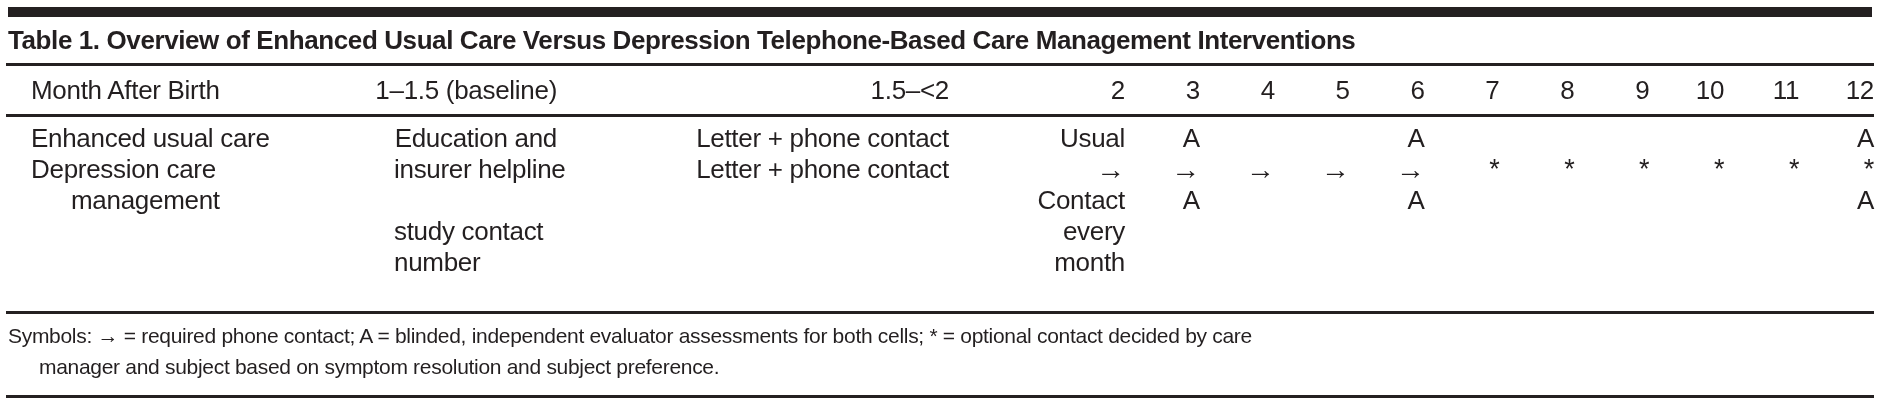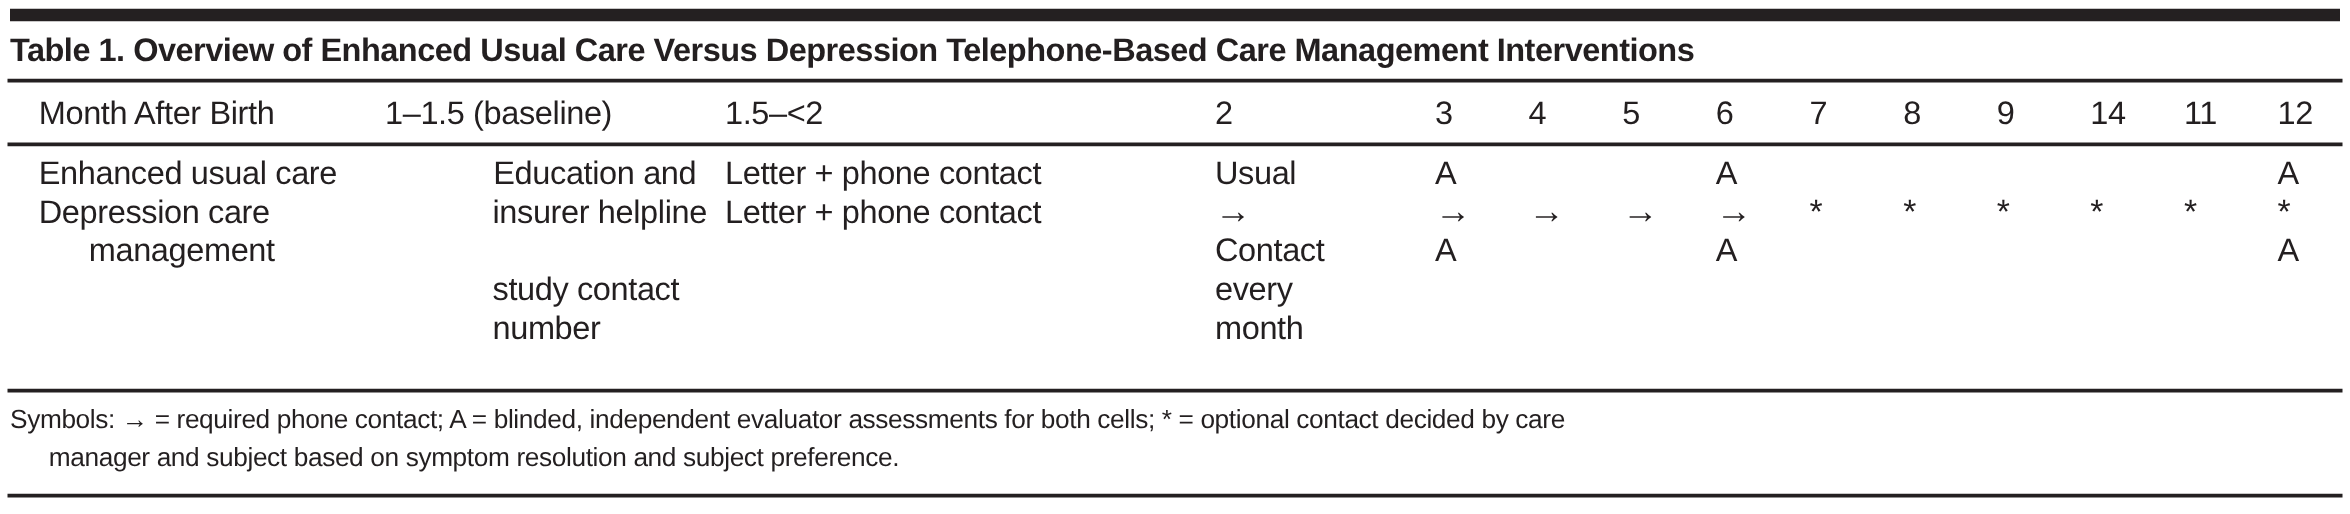--- a/index.html
+++ b/index.html
@@ -22,21 +22,21 @@
     grid-template-columns:279px 272px 392px 176px repeat(10,1fr);
     font-size:26px;letter-spacing:-0.3px;
   }
   .header{padding:9px 0 9px 0;line-height:30px;}
   .body{
     padding:6px 0 33px 0;
     grid-auto-rows:31px;line-height:31px;
   }
   .cell{white-space:nowrap;margin-left:23px;}
   .left{text-align:left;padding-left:2px;}
-  .ctr{text-align:left;}
+  .ctr{text-align:right;}
   .ind{padding-left:42px;}      
   .b1{padding-left:47px;text-align:right;}       
   .b2{padding-left:86px;}       
   .arr{font-size:29px;}
   .star{font-size:27px;}
   .footnote{
     font-size:21px;letter-spacing:-0.3px;line-height:31px;
     padding:6px 0 13px 2px;
   }
   .fn2{padding-left:31px;}
@@ -57,21 +57,21 @@
     <div class="cell ctr">1–1.5 (baseline)</div>
     <div class="cell ctr">1.5–&lt;2</div>
     <div class="cell ctr">2</div>
     <div class="cell ctr">3</div>
     <div class="cell ctr">4</div>
     <div class="cell ctr">5</div>
     <div class="cell ctr">6</div>
     <div class="cell ctr">7</div>
     <div class="cell ctr">8</div>
     <div class="cell ctr">9</div>
-    <div class="cell ctr">14</div>
+    <div class="cell ctr">10</div>
     <div class="cell ctr">11</div>
     <div class="cell ctr">12</div>
   </div>
 
   <div class="rule mid"></div>
 
   <div class="grid body">
 
     <div class="cell left" style="grid-area:1/1">Enhanced usual care</div>
     <div class="cell left" style="grid-area:2/1">Depression care</div>

